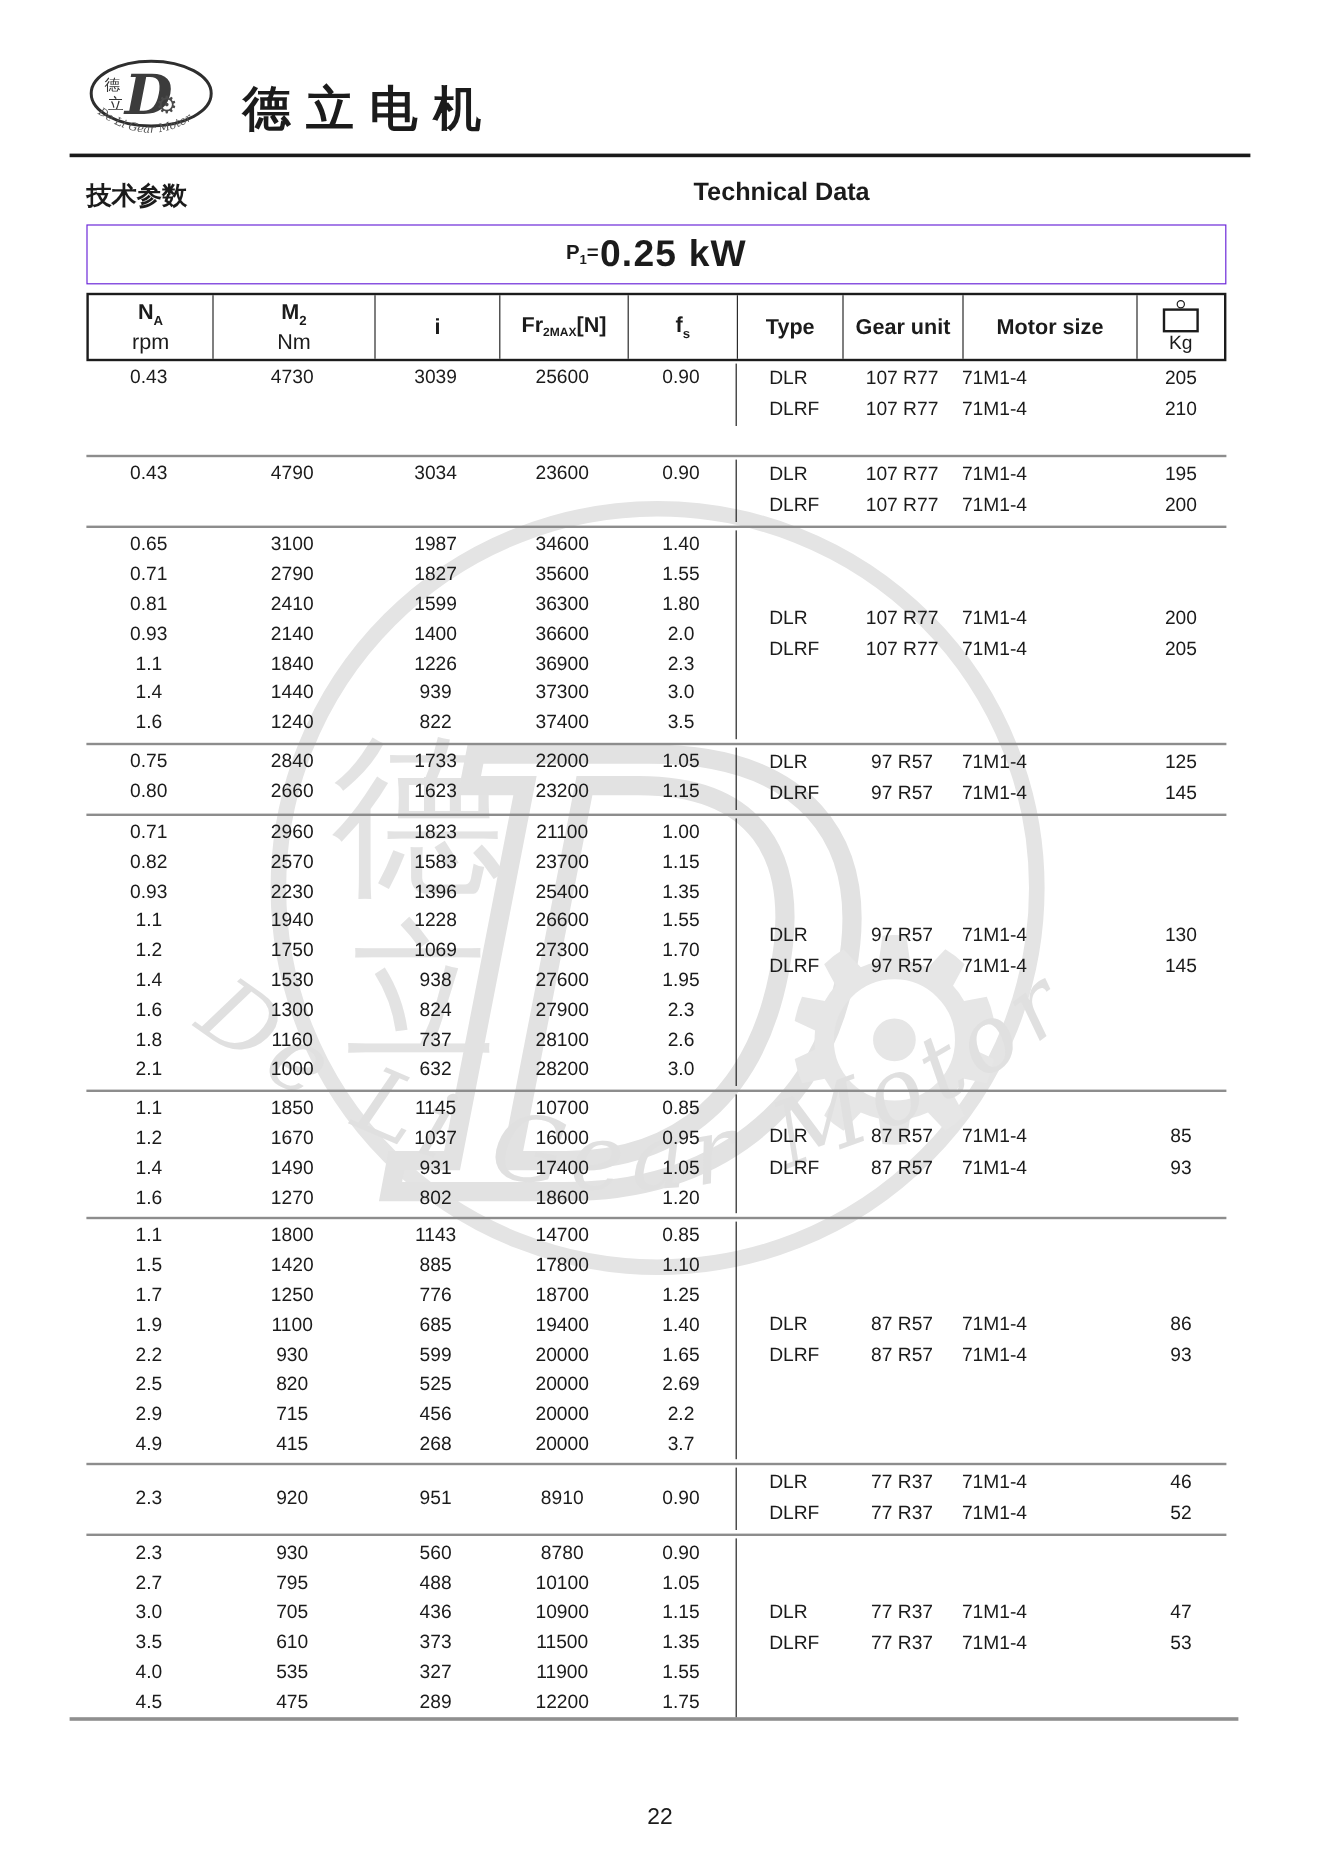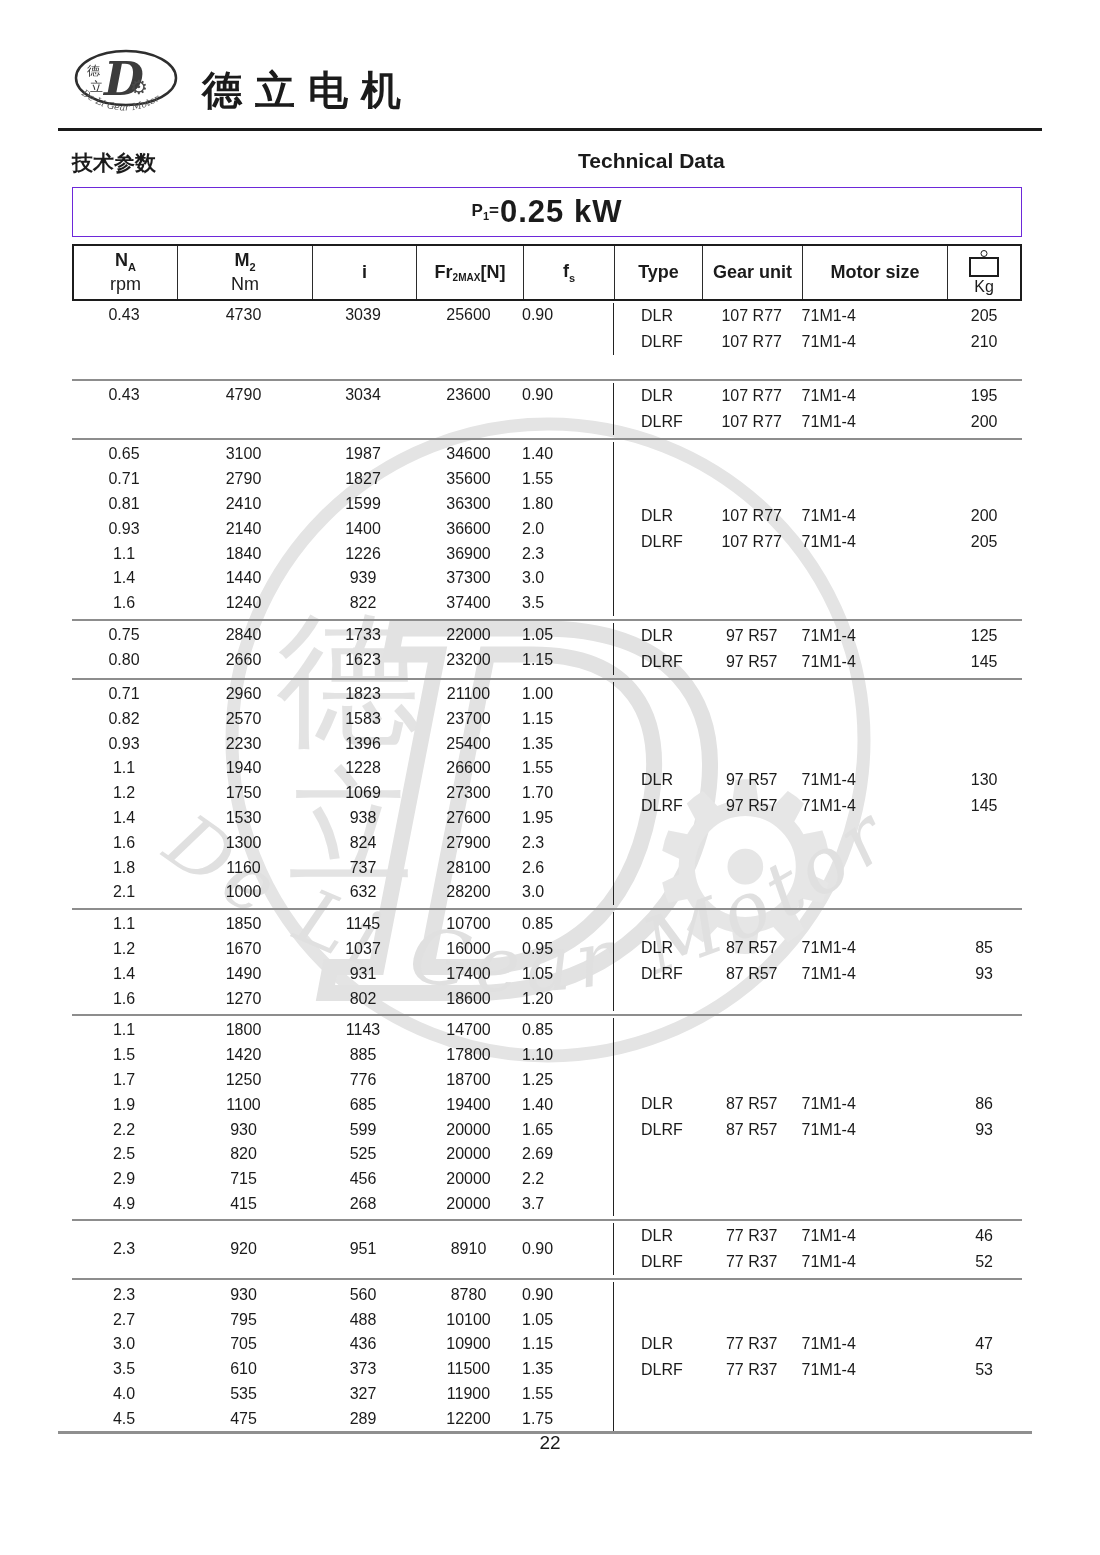--- a/index.html
+++ b/index.html
@@ -62,29 +62,29 @@
   .group:nth-child(1) { padding-bottom:24px; }
   .group:nth-child(8) { min-height:56px; }
   .group:nth-child(8) .g-left { justify-content:center; }
   .d-row { display:flex; height:24.8px; align-items:center; }
   .v-row { display:flex; height:26px; align-items:center; }
   .cell { font-size:16px; }
   .c0{width:104px; text-align:center}
   .c1{width:135px; text-align:center}
   .c2{width:104px; text-align:center}
   .c3{width:107px; text-align:center}
-  .c4{width:91px; text-align:left}
+  .c4{width:91px; text-align:center}
   .c5{width:88px; text-align:left; padding-left:27px; box-sizing:border-box}
   .c6{width:100px; text-align:center}
   .c7{width:145px; text-align:left}
   .c8{width:76px; text-align:center}
 
   
   .rule-bottom { position:absolute; left:58px; top:1431px; width:974px; height:3px; background:#8f8f8f; }
-  .pageno { position:absolute; top:1432px; left:0; right:0; text-align:center; font-size:19px; }
+  .pageno { position:absolute; top:1504px; left:0; right:0; text-align:center; font-size:19px; }
 </style>
 </head>
 <body>
 
 <div class="page">
 
   <svg class="wm" width="840" height="770" viewBox="0 0 840 770" aria-hidden="true">
     <circle cx="420" cy="372" r="316" fill="none" stroke="#e4e4e4" stroke-width="13"></circle>
     <text x="148" y="362" font-size="145" fill="#e3e3e3" font-family="DejaVu Serif, serif">德</text>
     <text x="160" y="502" font-size="125" fill="#e3e3e3" font-family="DejaVu Serif, serif">立</text>

